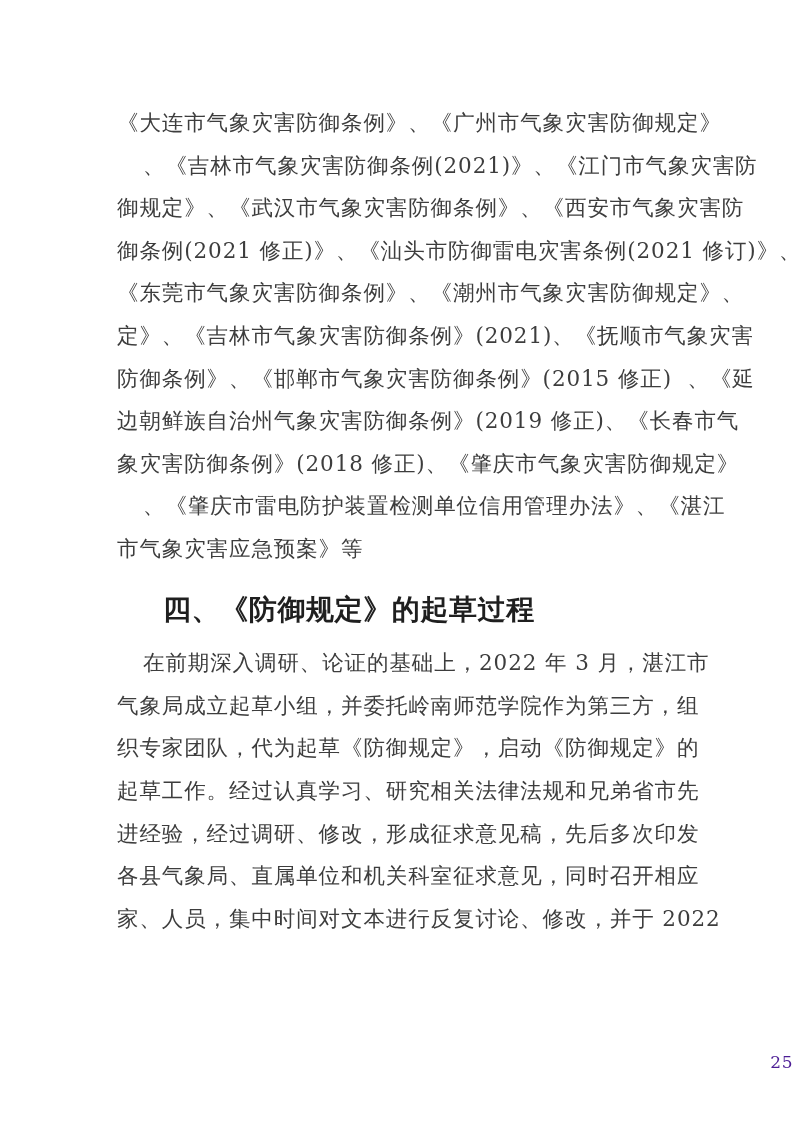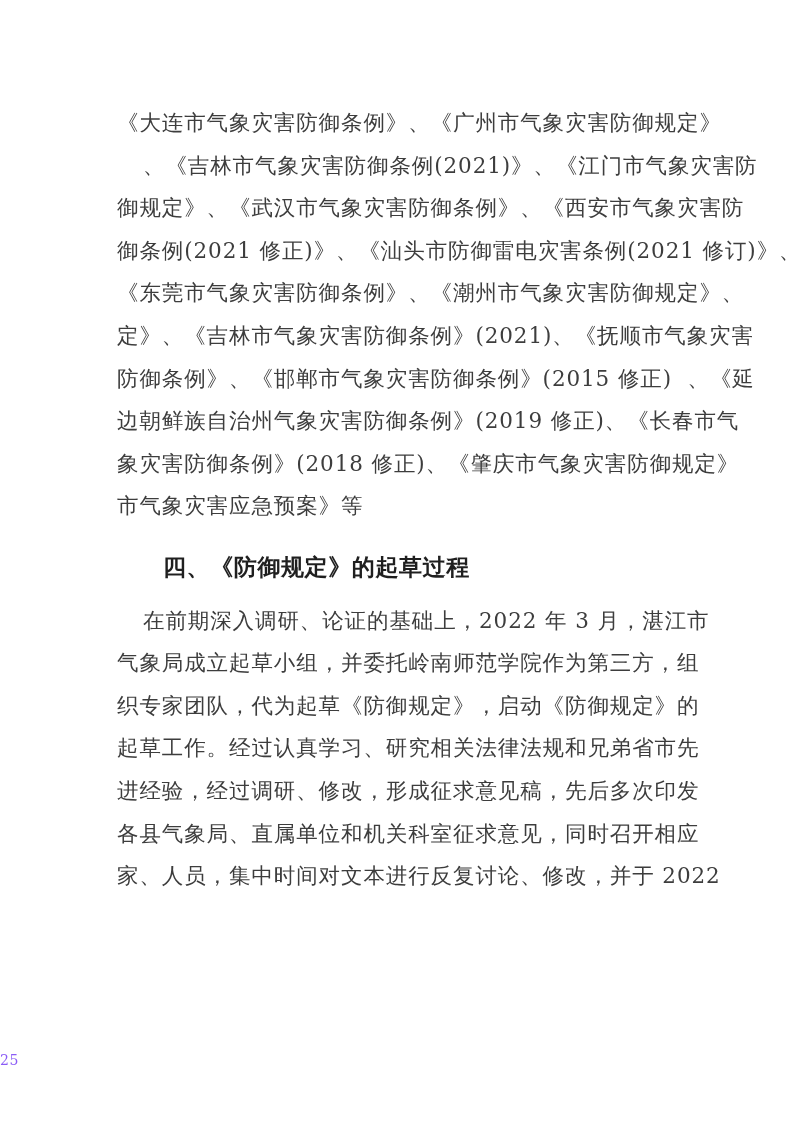--- a/index.html
+++ b/index.html
@@ -49,39 +49,39 @@
     text-align: center;
   }
 
   
   .heading {
     height: 42.6px;
     line-height: 42.6px;
     margin-top: 18px;
     font-family: "DejaVu Sans", "Liberation Sans", sans-serif;
     font-weight: bold;
-    font-size: 23px;
+    font-size: 28px;
     letter-spacing: 0.6px;
     color: #1f1f1f;
     text-indent: 46px;
     white-space: pre;
   }
 
   .gap-after-heading {
     height: 11px;
   }
 
   .page-number {
     position: absolute;
     left: 0;
     top: 1036px;
     width: 793px;
-    text-align: left;
-    font-size: 14px;
-    color: #8b5cf6;
+    text-align: right;
+    font-size: 17px;
+    color: #4c1d95;
     font-family: "DejaVu Serif", "Liberation Serif", serif;
     letter-spacing: 0.5px;
   }
 </style>
 </head>
 <body>
 
 <div class="page">
 
   <div class="text-column">
@@ -89,20 +89,21 @@
     <div>
       <div class="line">《大连市气象灾害防御条例》、《广州市气象灾害防御规定》</div>
       <div class="line indent">、《吉林市气象灾害防御条例(2021)》、《江门市气象灾害防</div>
       <div class="line">御规定》、《武汉市气象灾害防御条例》、《西安市气象灾害防</div>
       <div class="line">御条例(2021 修正)》、《汕头市防御雷电灾害条例(2021 修订)》、</div>
       <div class="line">《东莞市气象灾害防御条例》、《潮州市气象灾害防御规定》、</div>
       <div class="line">定》、《吉林市气象灾害防御条例》(2021)、《抚顺市气象灾害</div>
       <div class="line">防御条例》、《邯郸市气象灾害防御条例》(2015 修正)  、《延</div>
       <div class="line">边朝鲜族自治州气象灾害防御条例》(2019 修正)、《长春市气</div>
       <div class="line">象灾害防御条例》(2018 修正)、《肇庆市气象灾害防御规定》</div>
+      <div class="line indent">、《肇庆市雷电防护装置检测单位信用管理办法》、《湛江</div>
       <div class="line">市气象灾害应急预案》等</div>
     </div>
 
     <div class="heading">四、《防御规定》的起草过程</div>
     <div class="gap-after-heading"></div>
 
     <div>
       <div class="line indent">在前期深入调研、论证的基础上，2022 年 3 月，湛江市</div>
       <div class="line">气象局成立起草小组，并委托岭南师范学院作为第三方，组</div>
       <div class="line">织专家团队，代为起草《防御规定》，启动《防御规定》的</div>

